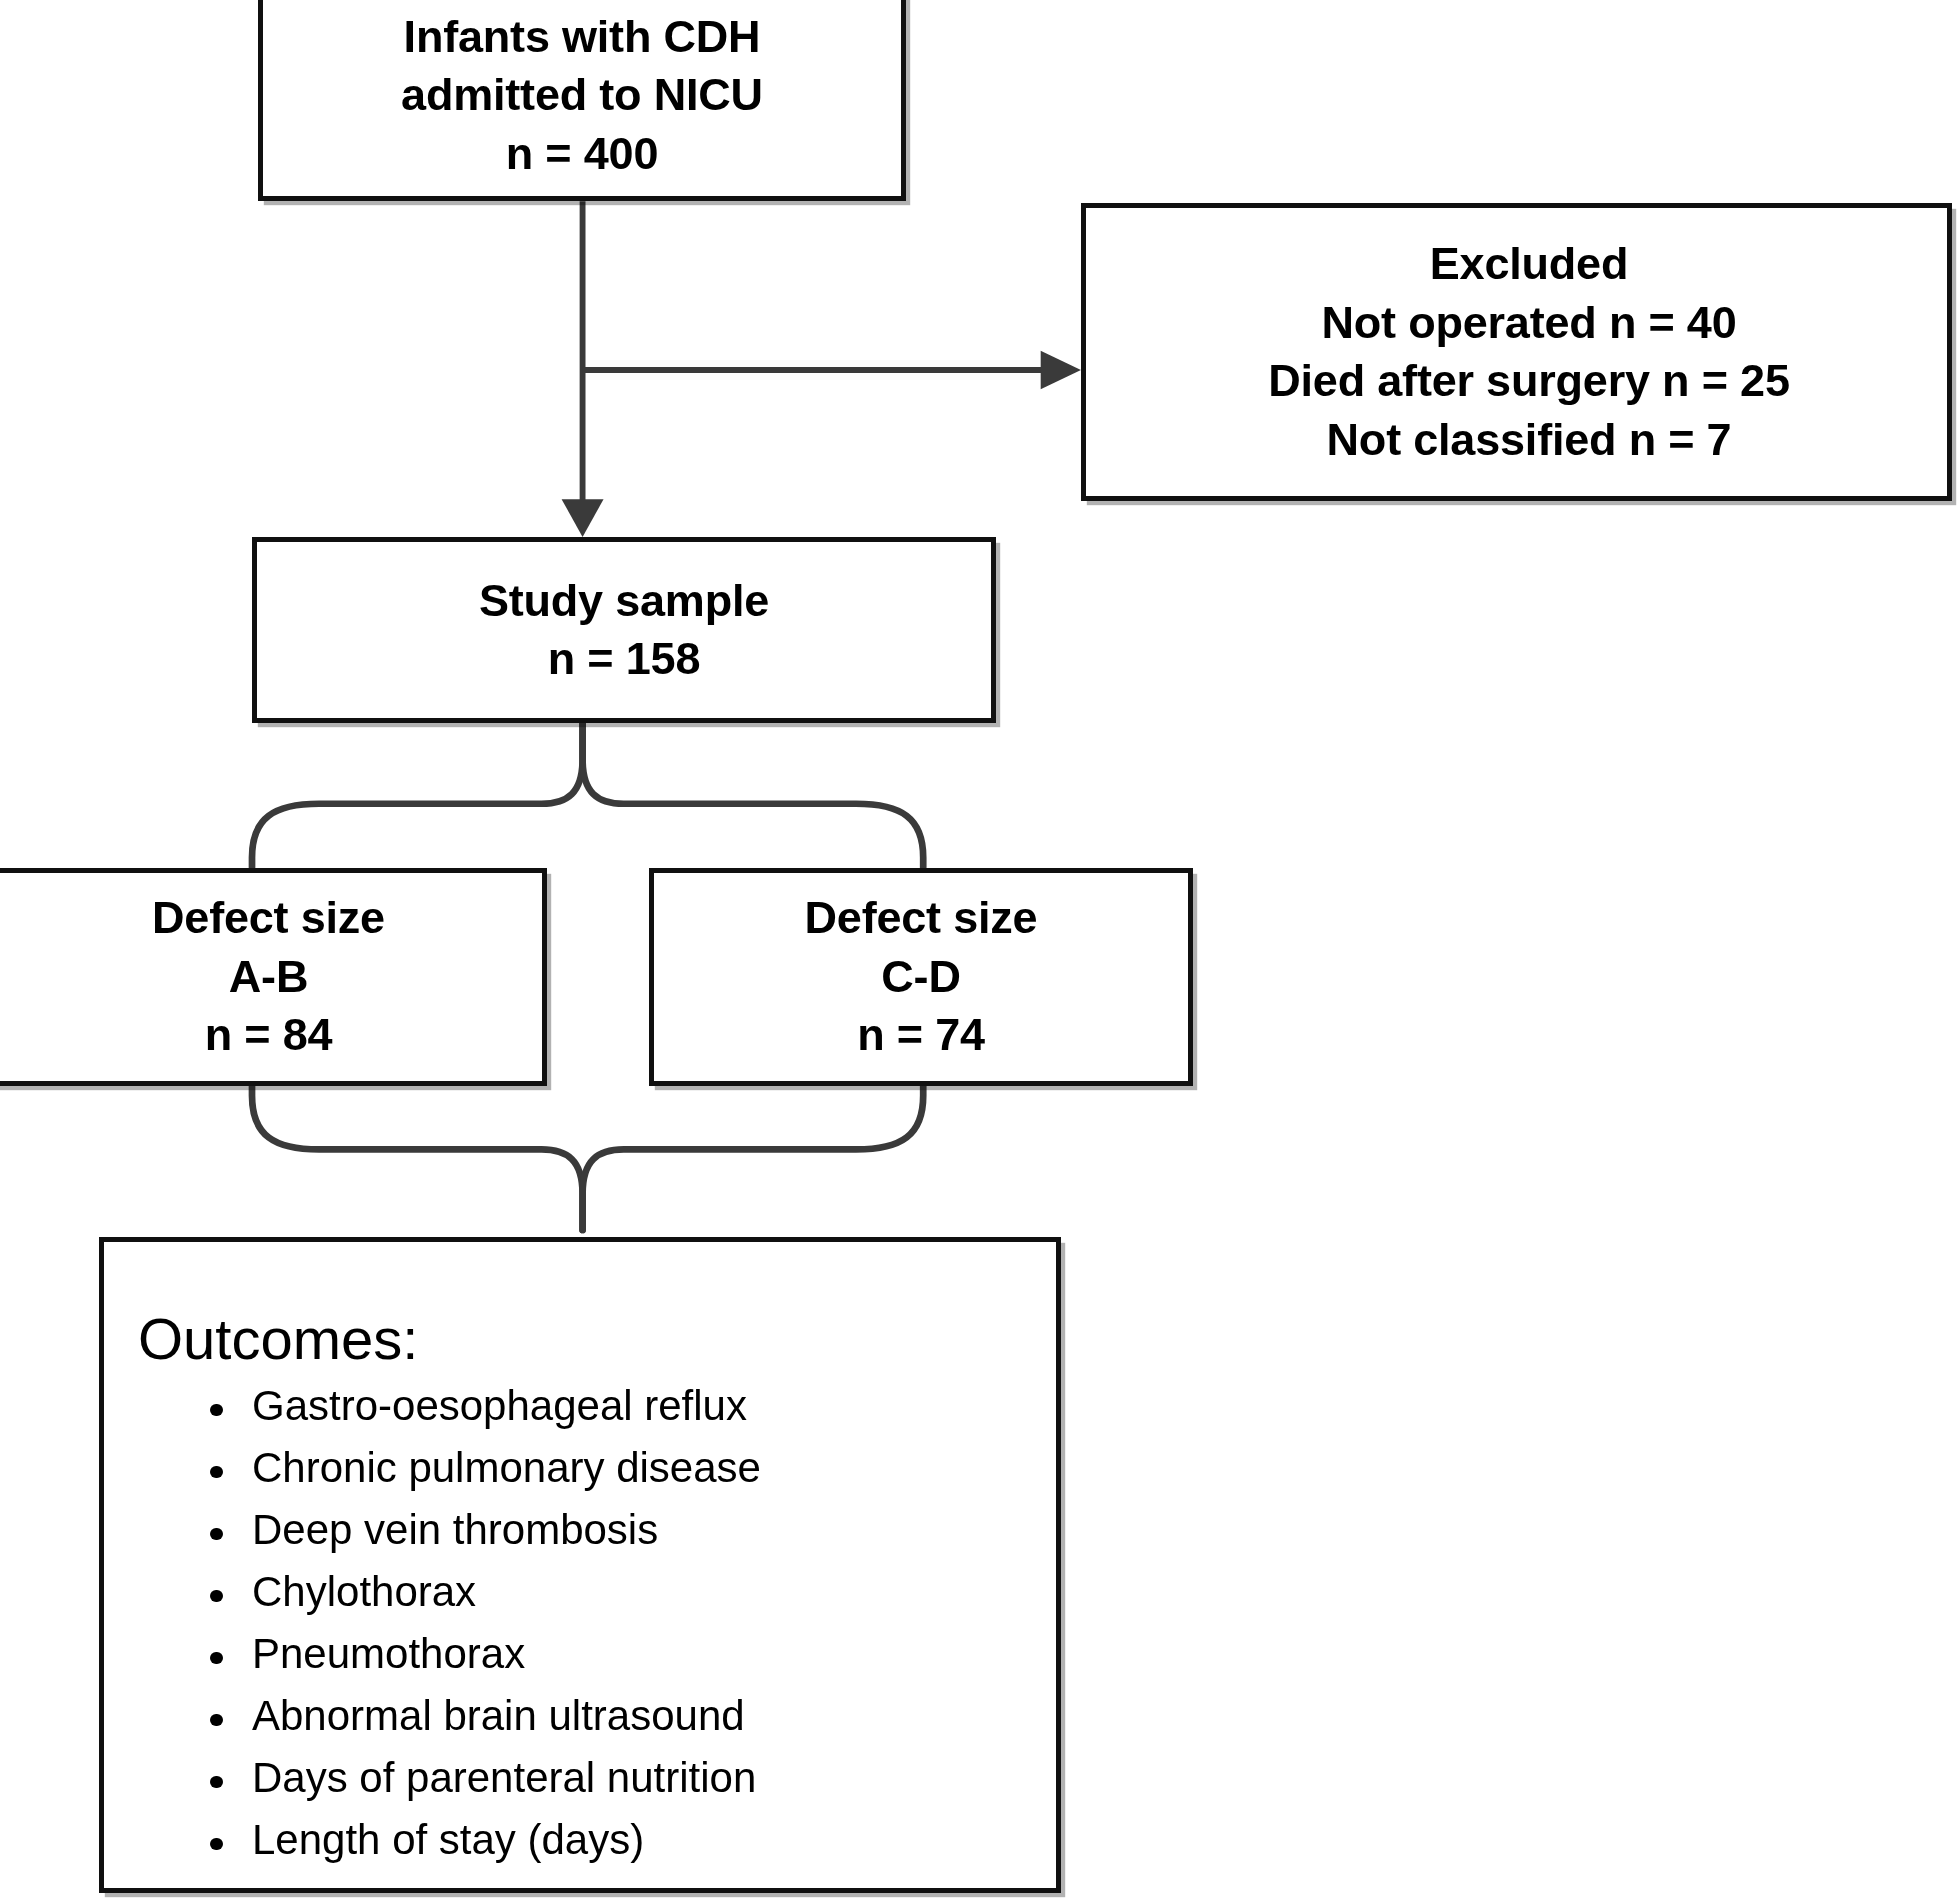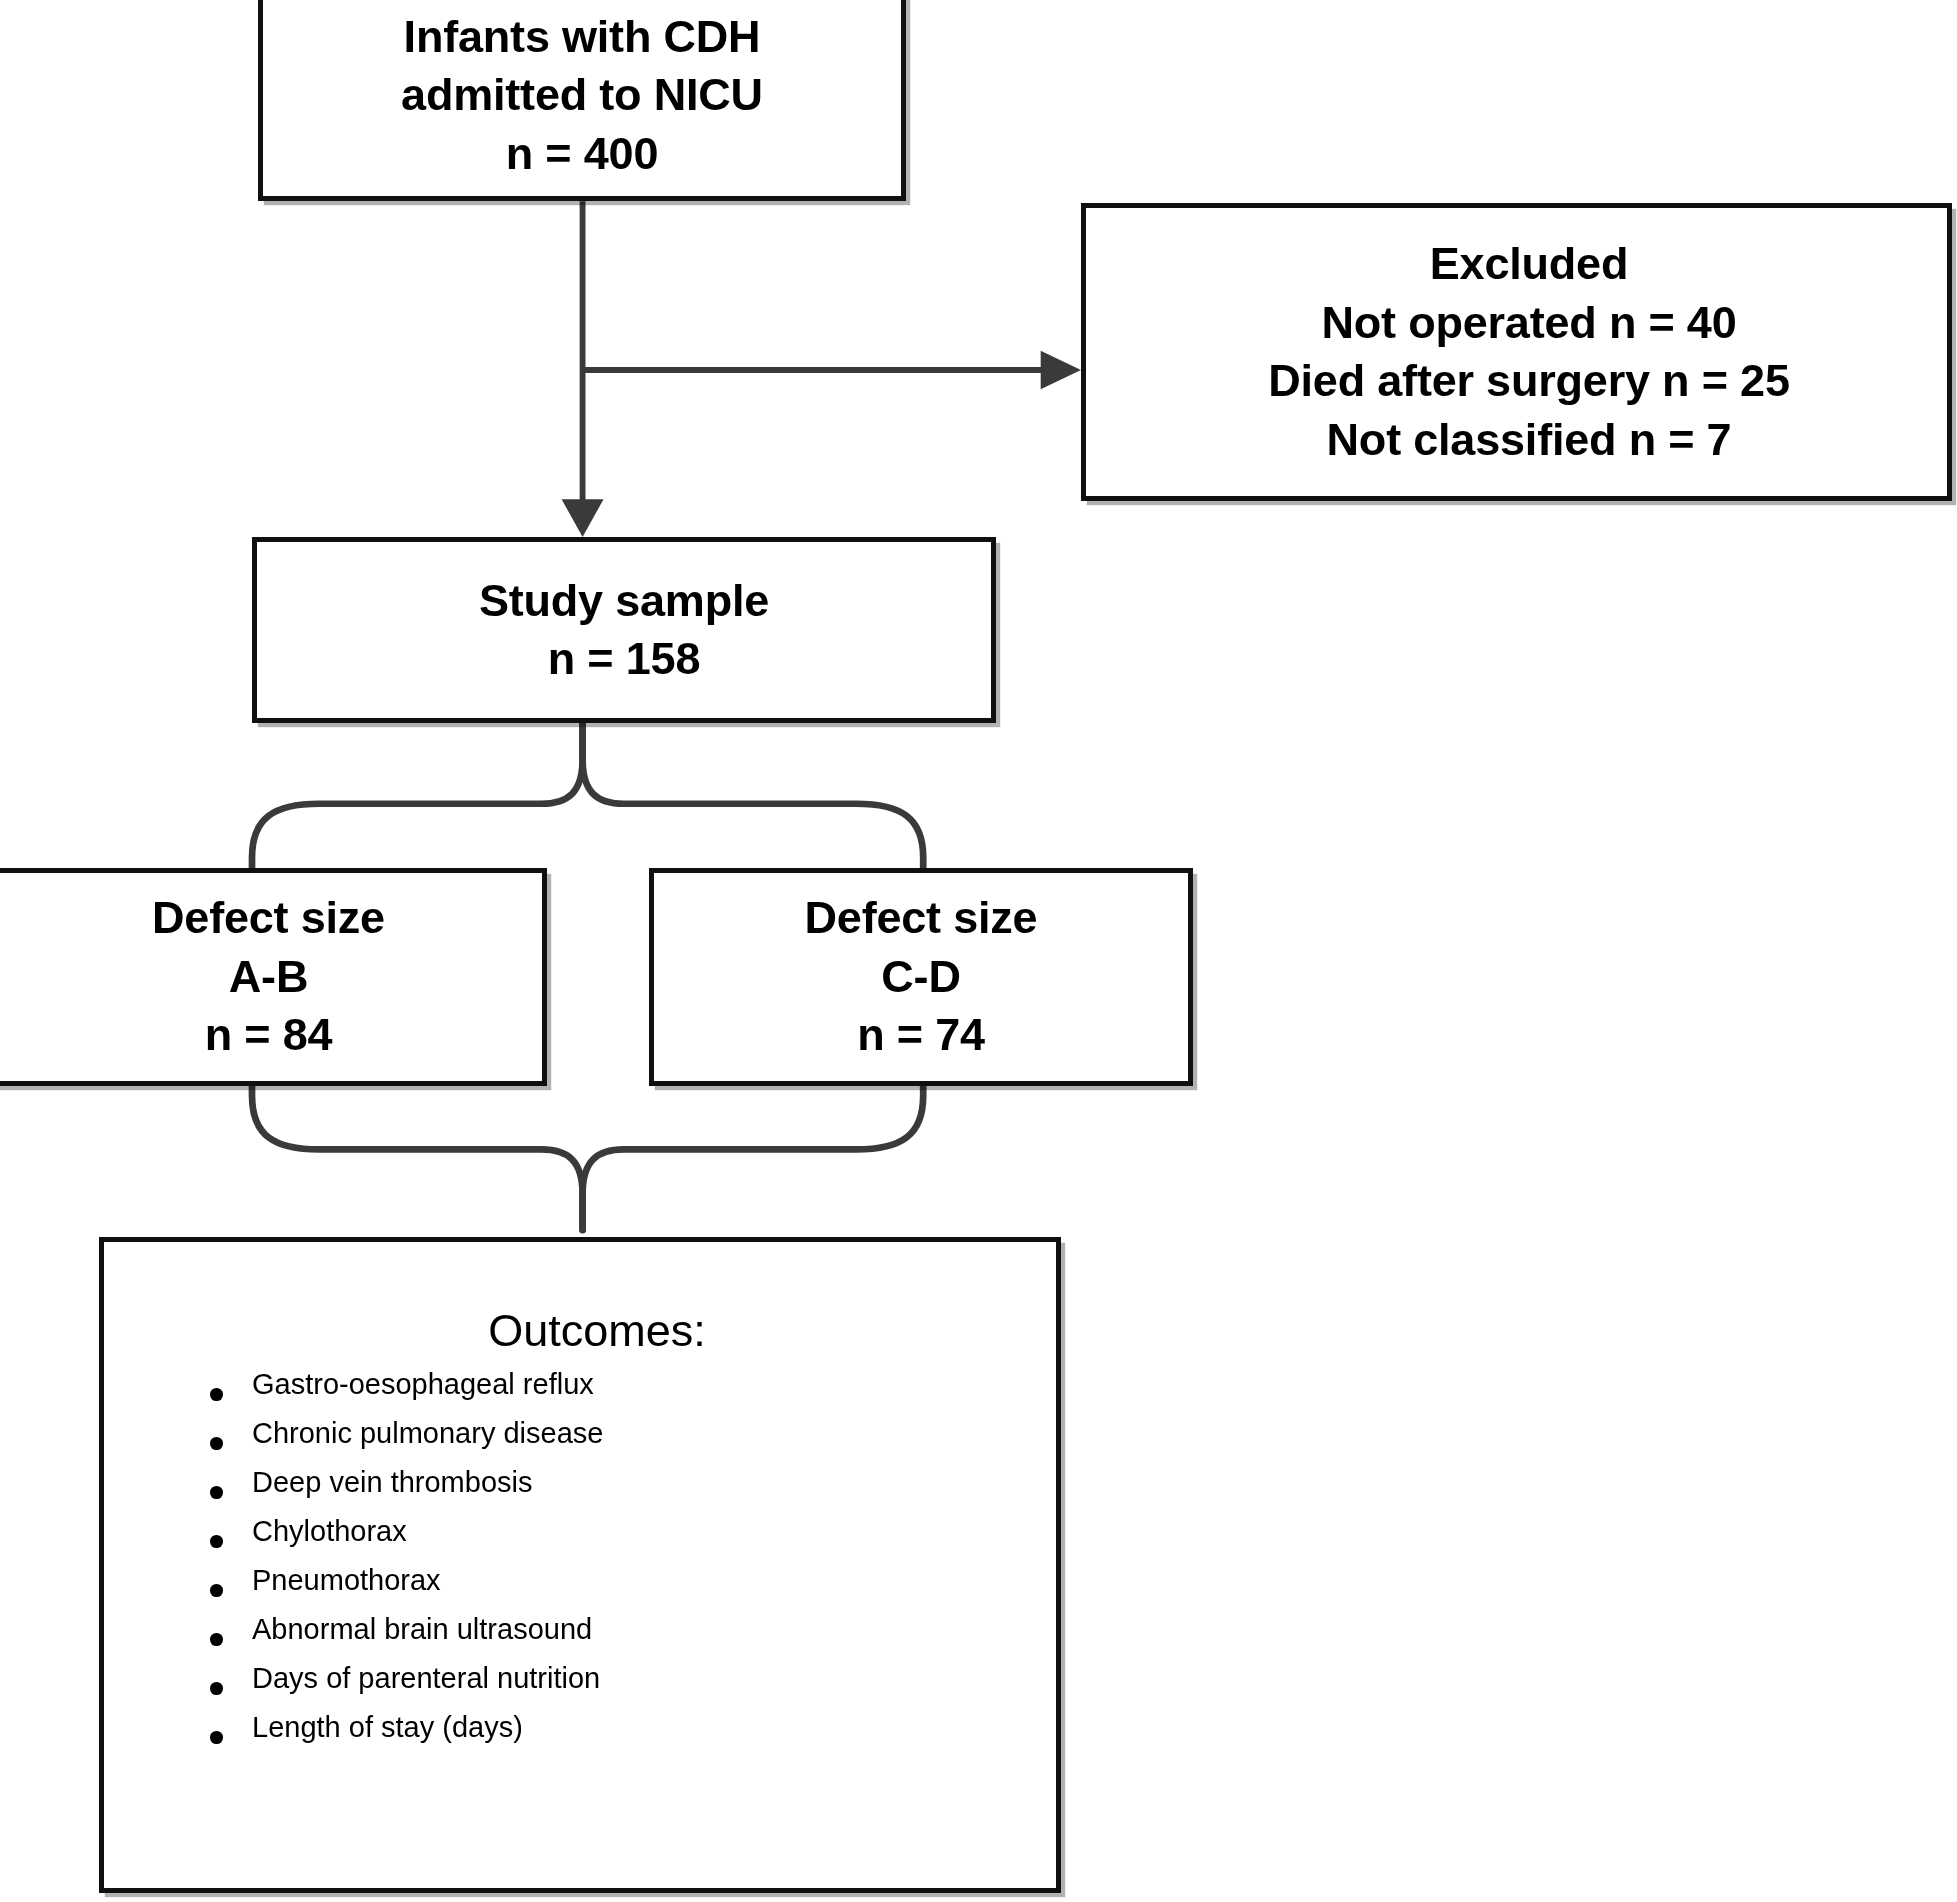--- a/index.html
+++ b/index.html
@@ -58,32 +58,31 @@
     left: 649px;  top: 868px; width: 544px;  height: 218px;
   }
   #box-outcomes {
     left: 99px;  top: 1237px; width: 962px; height: 656px;
     justify-content: flex-start;
     padding: 62px 0 0 34px;
   }
 
   
   #outcomes-title {
-    font-size: 45px;
+    font-size: 58px;
     line-height: 1.2;
     margin-bottom: 11.7px;
-    text-align: center;
   }
   #outcomes-list {
     list-style: none;
     margin: 0;
     padding: 0 0 0 67px;
   }
   #outcomes-list li {
-    font-size: 29px;
+    font-size: 42px;
     line-height: 1.0;
     margin-bottom: 20px;
     position: relative;
     padding-left: 47px;
     white-space: nowrap;
   }
   #outcomes-list li::before {
     content: "";
     position: absolute;
     left: 5px;

